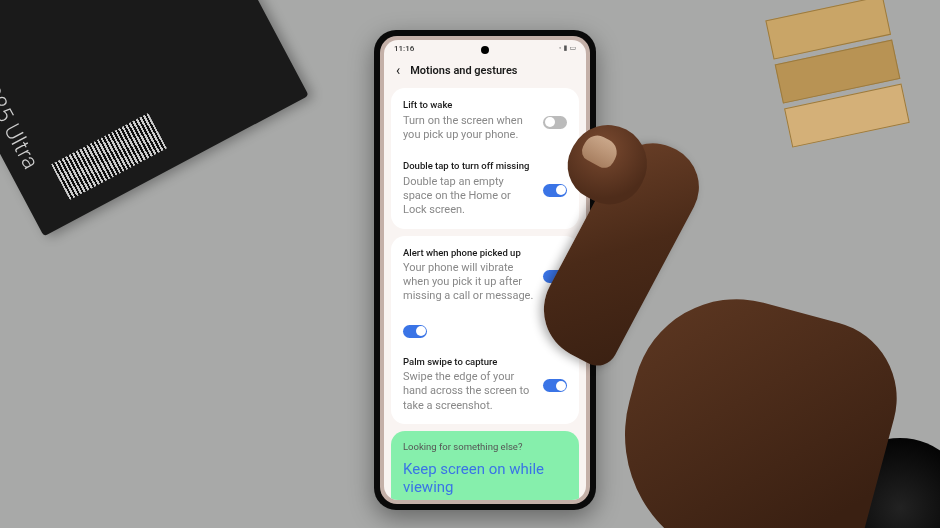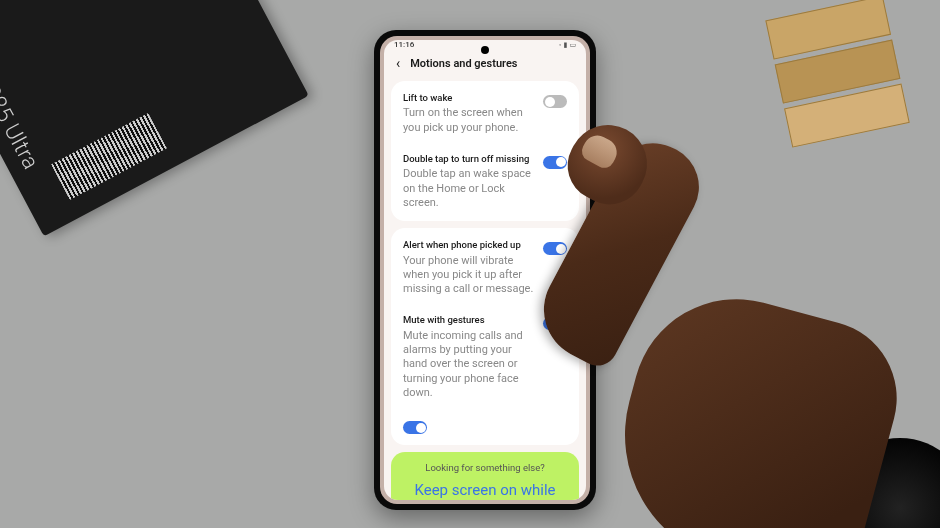--- a/index.html
+++ b/index.html
@@ -113,21 +113,21 @@
     .back-icon { font-size: 14px; color:#222; cursor:pointer; }
     .header-title { font-size: 11px; font-weight:600; color:#1a1a1a; }
     .card {
       background: #fff;
       margin: 0 7px 7px;
       border-radius: 14px;
       padding: 2px 0;
     }
     .item {
       display: flex;
-      align-items: flex-start;
+      align-items: center;
       justify-content: space-between;
       padding: 9px 12px;
       cursor: pointer;
     }
     .item-text { flex: 1; padding-right: 8px; }
     .item-title { font-size: 9.5px; color:#1a1a1a; font-weight:500; line-height:1.3; }
     .item-sub { font-size: 11px; color:#888; margin-top:2px; line-height:1.3; }
     .toggle {
       width: 24px; height: 13px;
       border-radius: 7px;
@@ -141,25 +141,24 @@
       content:'';
       position: absolute;
       width: 10px; height: 10px;
       background:#fff;
       border-radius:50%;
       top:1.5px;
     }
     .toggle.on::after { right: 1.5px; }
     .toggle.off::after { left: 1.5px; }
     .footer-card {
-      background:#bef264;
+      background:#86efac;
       margin: 0 7px;
       border-radius: 14px 14px 0 0;
       padding: 10px 12px 4px;
-      text-align: center;
     }
     .footer-title { font-size: 9.5px; color:#555; margin-bottom:8px; }
     .footer-link { font-size: 15px; color:#3a74e6; }
     
     .hand {
       position: absolute;
       left: 575px; top: 135px;
       width: 400px; height: 400px;
       pointer-events: none;
     }
@@ -236,42 +235,42 @@
         <div class="item">
           <div class="item-text">
             <div class="item-title">Lift to wake</div>
             <div class="item-sub">Turn on the screen when you pick up your phone.</div>
           </div>
           <div class="toggle off"></div>
         </div>
         <div class="item">
           <div class="item-text">
             <div class="item-title">Double tap to turn off missing</div>
-            <div class="item-sub">Double tap an wake space on the Home or Lock screen.</div>
+            <div class="item-sub">Double tap an empty space on the Home or Lock screen.</div>
           </div>
           <div class="toggle on"></div>
         </div>
       </div>
 
       <div class="card">
         <div class="item">
           <div class="item-text">
             <div class="item-title">Alert when phone picked up</div>
             <div class="item-sub">Your phone will vibrate when you pick it up after missing a call or message.</div>
           </div>
           <div class="toggle on"></div>
         </div>
         <div class="item">
-          <div class="item-text">
-            <div class="item-title">Mute with gestures</div>
-            <div class="item-sub">Mute incoming calls and alarms by putting your hand over the screen or turning your phone face down.</div>
-          </div>
-          <div class="toggle on"></div>
-        </div>
-        <div class="item">
+          <div class="toggle on"></div>
+        </div>
+        <div class="item">
+          <div class="item-text">
+            <div class="item-title">Palm swipe to capture</div>
+            <div class="item-sub">Swipe the edge of your hand across the screen to take a screenshot.</div>
+          </div>
           <div class="toggle on"></div>
         </div>
       </div>
 
       <div class="footer-card">
         <div class="footer-title">Looking for something else?</div>
         <div class="footer-link">Keep screen on while viewing</div>
       </div>
 
     </div>

